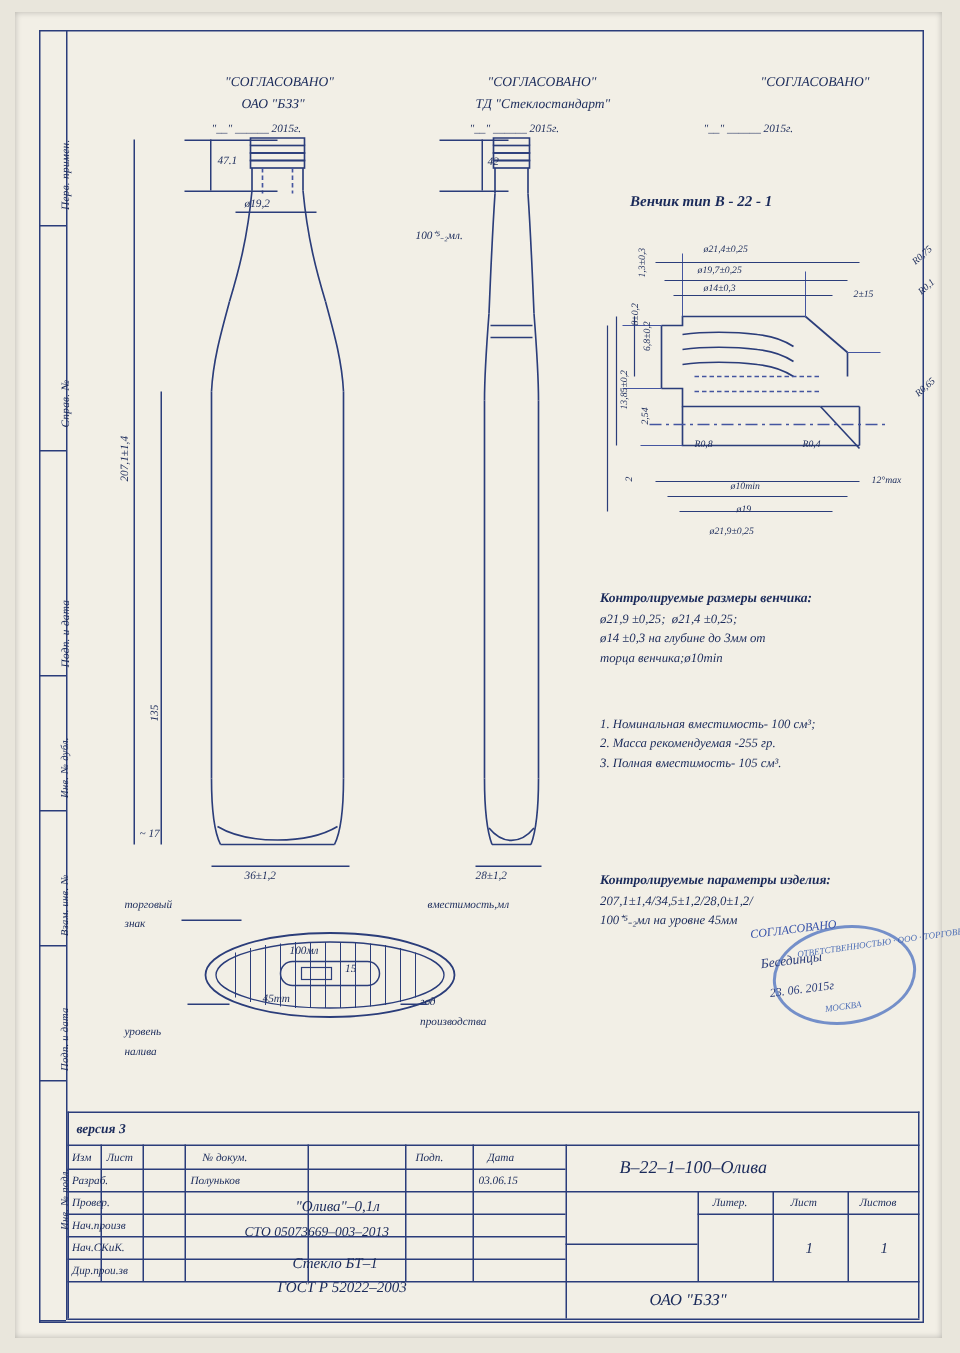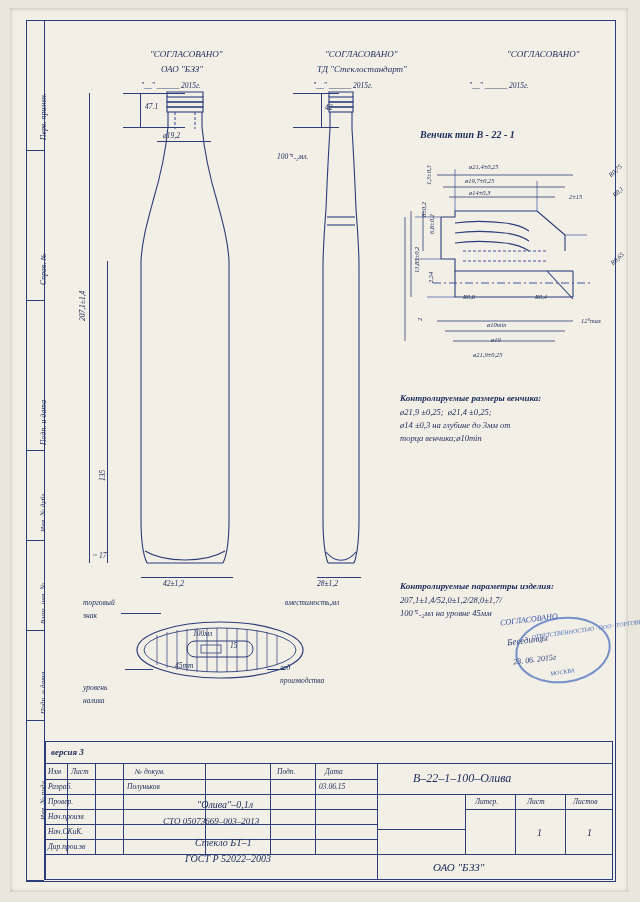--- a/index.html
+++ b/index.html
@@ -135,21 +135,21 @@
 
     <div class="dim vline" style="left:44px;top:72px;height:470px;"></div>
     <div class="tx sm" style="left:33px;top:300px;transform:rotate(-90deg);transform-origin:left top;">207,1±1,4</div>
 
     <div class="dim vline" style="left:62px;top:240px;height:302px;"></div>
     <div class="tx sm" style="left:53px;top:460px;transform:rotate(-90deg);transform-origin:left top;">135</div>
 
     <div class="tx sm" style="left:48px;top:530px;">~ 17</div>
 
     <div class="dim hline" style="left:96px;top:556px;width:92px;"></div>
-    <div class="tx sm" style="left:118px;top:558px;">42±1,2</div>
+    <div class="tx sm" style="left:118px;top:558px;">36±1,2</div>
 
     <div class="bottle" style="left:242px;top:68px;">
       <svg width="110" height="560" viewBox="0 0 110 560">
         <g stroke="#2b3d7a" fill="none" stroke-width="1.1">
           <path d="M42,8 L42,3 L66,3 L66,8"></path>
           <rect x="42" y="8" width="24" height="5"></rect>
           <rect x="42" y="13" width="24" height="5"></rect>
           <rect x="42" y="18" width="24" height="5"></rect>
           <path d="M43,23 L43,40 M65,23 L65,40"></path>
           <path d="M43,40 C41,70 40,96 39,120"></path>
@@ -241,23 +241,26 @@
     <div class="tx xs" style="left:536px;top:296px;">12°max</div>
     <div class="tx xs" style="left:442px;top:300px;">ø10min</div>
     <div class="tx xs" style="left:446px;top:315px;">ø19</div>
     <div class="tx xs" style="left:428px;top:330px;">ø21,9±0,25</div>
 
     <div class="tx b" style="left:355px;top:372px;font-size:9px;">Контролируемые размеры венчика:</div>
     <div class="note" style="left:355px;top:385px;">ø21,9 ±0,25;  ø21,4 ±0,25;
 ø14 ±0,3 на глубине до 3мм от
 торца венчика;ø10min</div>
 
+    <div class="note" style="left:355px;top:455px;">1. Номинальная вместимость- 100 см³;
+2. Масса рекомендуемая -255 гр.
+3. Полная вместимость- 105 см³.</div>
 
     <div class="tx b" style="left:355px;top:560px;font-size:9px;">Контролируемые параметры изделия:</div>
-    <div class="note" style="left:355px;top:573px;">207,1±1,4/52,0±1,2/28,0±1,7/
+    <div class="note" style="left:355px;top:573px;">207,1±1,4/34,5±1,2/28,0±1,2/
 100⁺⁵₋₂мл на уровне 45мм</div>
 
     <div class="oval" style="left:90px;top:598px;">
       <svg width="170" height="62" viewBox="0 0 170 62">
         <ellipse cx="85" cy="31" rx="83" ry="28" fill="none" stroke="#2b3d7a" stroke-width="1.2"></ellipse>
         <ellipse cx="85" cy="31" rx="76" ry="22" fill="none" stroke="#2b3d7a" stroke-width=".9"></ellipse>
         <g stroke="#2b3d7a" stroke-width=".7">
           <path d="M22,16 L22,46 M32,13 L32,49 M42,11 L42,51 M52,10 L52,52 M62,9 L62,53 M72,9 L72,53 M82,9 L82,53 M92,9 L92,53 M102,9 L102,53 M112,10 L112,52 M122,11 L122,51 M132,13 L132,49 M142,16 L142,46"></path>
         </g>
         <rect x="52" y="22" width="66" height="16" rx="8" fill="none" stroke="#2b3d7a" stroke-width="1"></rect>

